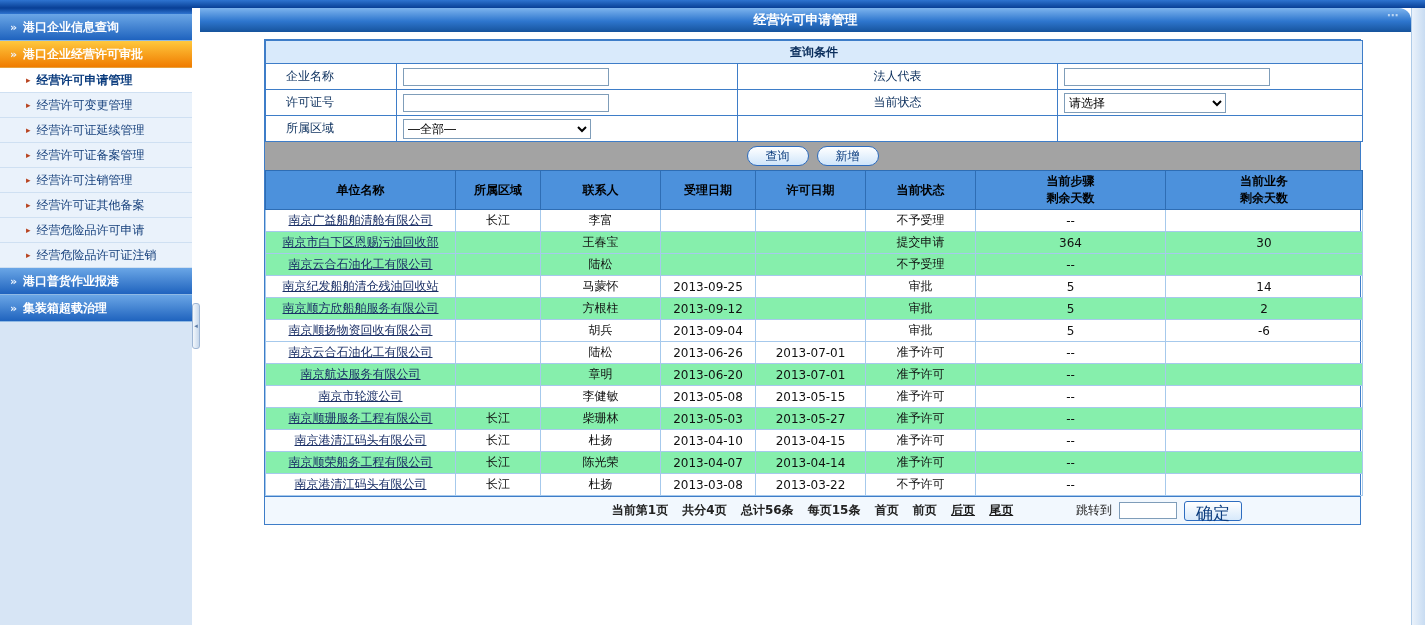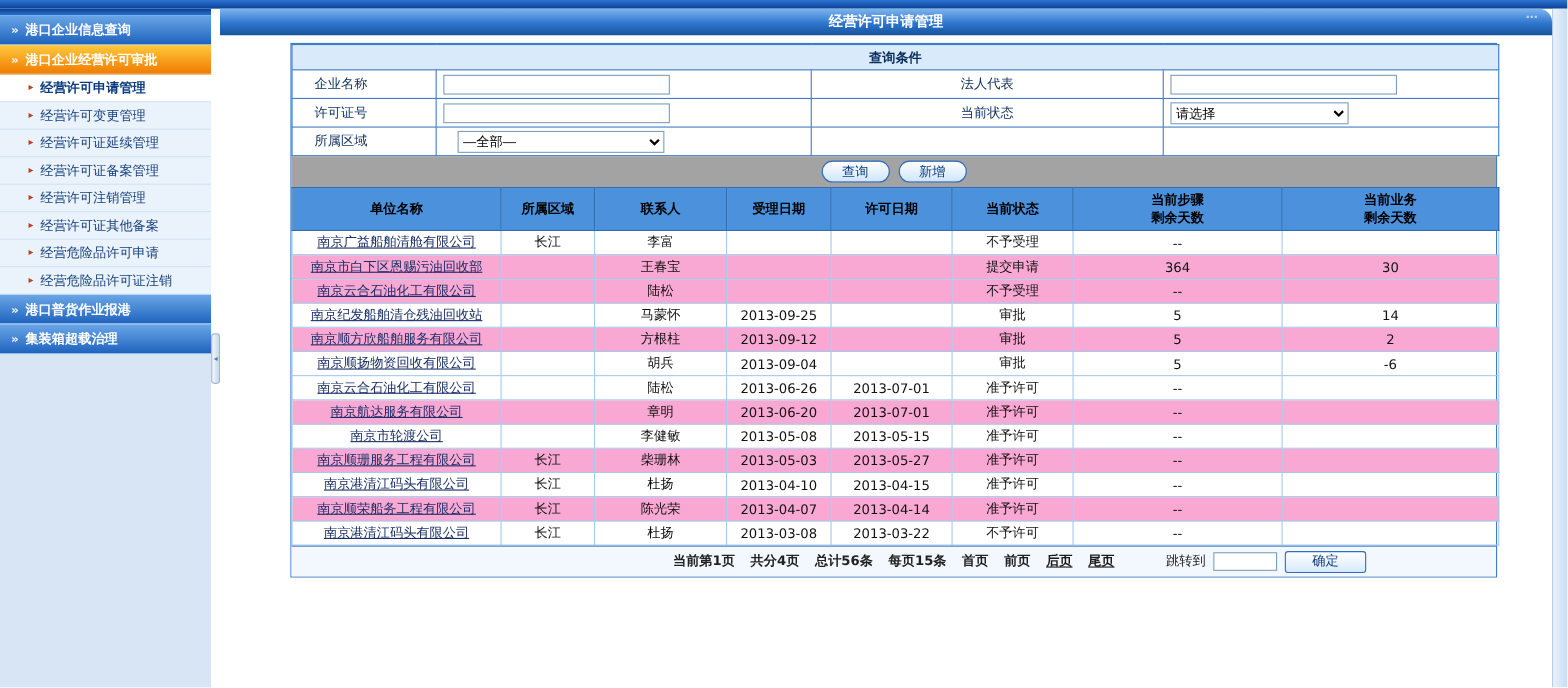--- a/index.html
+++ b/index.html
@@ -50,44 +50,44 @@
   .frame { width:1097px; border:1px solid #3E7DC8; background:#fff; }
 
   
   .query-table { width:100%; border-collapse:collapse; table-layout:fixed; }
   .query-table td { border:1px solid #3E7DC8; height:26px; padding:0 6px; color:#0A2E5C; background:#fff; }
   .qt-title td { background:#D9EAFB; text-align:center; font-weight:bold; height:23px; color:#0A2E5C; }
   td.lbl { padding-left:20px; }
   td.lbl-center { text-align:center; }
   .txt { width:206px; height:18px; border:1px solid #7F9DB9; font-size:12px; }
   .sel { width:162px; height:20px; border:1px solid #7F9DB9; font-size:12px; background:#fff; }
-  .sel.region { width:188px;margin-left:13px; }
+  .sel.region { width:188px; }
 
   .btn-row { height:28px; display:flex; align-items:center; justify-content:center; gap:8px; background:#a3a3a3; }
   .pill-btn { border:1px solid #2E6DC0; border-radius:10px; background:linear-gradient(180deg,#FFFFFF,#CFE5FA);
     color:#0B3C7E; height:20px; padding:0 18px; font-size:12px; line-height:1; cursor:pointer; }
 
   
   .data-table { width:100%; border-collapse:collapse; table-layout:fixed; }
   .data-table th { background:#4C91DC; color:#000; font-weight:bold; border:1px solid #2E6DB4;
     height:36px; white-space:pre-line; font-size:12px; padding:2px; }
   .data-table td { border:1px solid #A6C9EC; padding:2px 4px; text-align:center; color:#111; height:18px; font-size:12px; }
-  .data-table tr.alt td { background:#f9a8d4; }
+  .data-table tr.alt td { background:#86efac; }
   .data-table a { color:#1A2F66; text-decoration:underline; cursor:pointer; }
 
   
   .pager { height:28px; display:flex; align-items:center; border-top:1px solid #3E7DC8;
     background:#F2F8FE; font-size:12px; color:#222; position:relative; }
   .pager-center { flex:1; text-align:center;font-weight:bold; }
   .pager-center span { margin:0 5px; }
   .pager-link { text-decoration:underline; cursor:pointer; color:#1A1A1A; }
   .jump { position:absolute; right:118px; display:flex; align-items:center; gap:7px; }
   .jump input { width:58px; height:17px; border:1px solid #7F9DB9; }
   .confirm-btn { border:1px solid #2E6DC0; background:linear-gradient(180deg,#FFFFFF,#D7E9FB);
-    color:#0B3C7E; border-radius:3px; height:20px; padding:0 24px; font-size:12px; cursor:pointer; }
+    color:#0B3C7E; border-radius:3px; height:20px; padding:0 11px; font-size:17px; cursor:pointer; }
 </style>
 </head>
 <body>
 
 <div class="page">
   <div class="topstrip"></div>
 
   <div class="main-row">
 
     <div class="sidebar">

